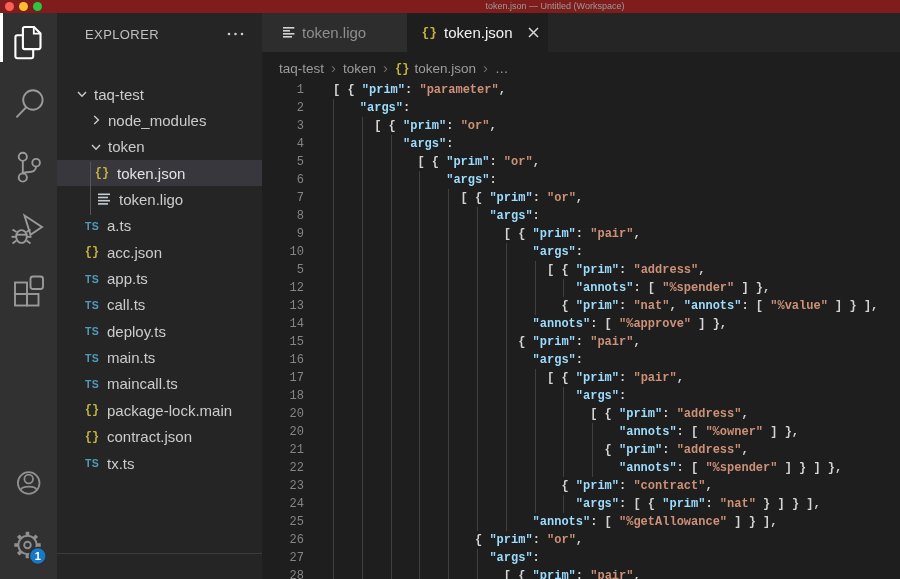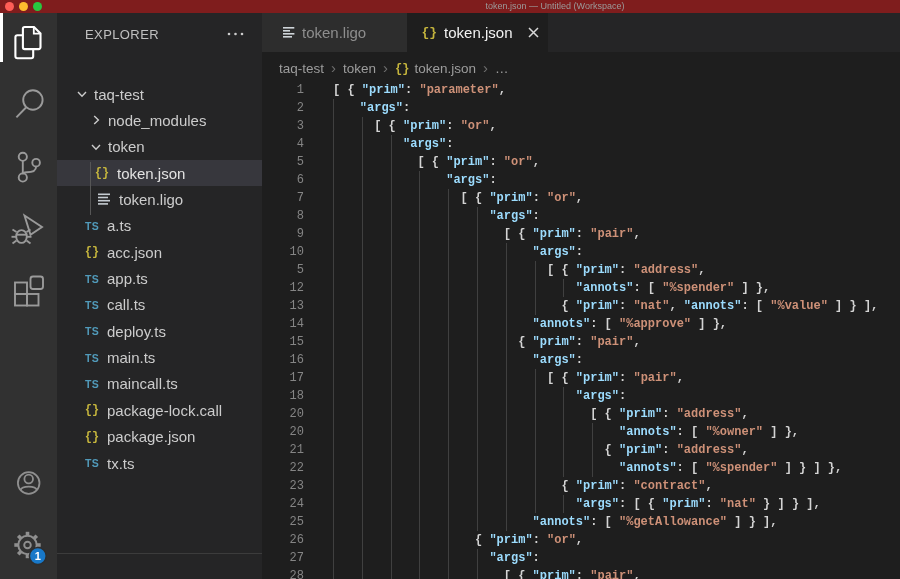--- a/index.html
+++ b/index.html
@@ -199,26 +199,26 @@
         <span class="lbl">main.ts</span>
       </div>
 <div class="trow " style="top:357.8px">
         <span style="padding-left:27px"></span>
         <span class="fi tsic">TS</span>
         <span class="lbl">maincall.ts</span>
       </div>
 <div class="trow " style="top:384.2px">
         <span style="padding-left:27px"></span>
         <span class="fi jsic">{}</span>
-        <span class="lbl">package-lock.call</span>
+        <span class="lbl">package-lock.main</span>
       </div>
 <div class="trow " style="top:410.5px">
         <span style="padding-left:27px"></span>
         <span class="fi jsic">{}</span>
-        <span class="lbl">package.json</span>
+        <span class="lbl">contract.json</span>
       </div>
 <div class="trow " style="top:436.9px">
         <span style="padding-left:27px"></span>
         <span class="fi tsic">TS</span>
         <span class="lbl">tx.ts</span>
       </div>
 </div>
 <div class="abs" id="tguide"></div>
 <div class="abs" id="outline-sep"></div>
 <div class="abs" id="outline">

